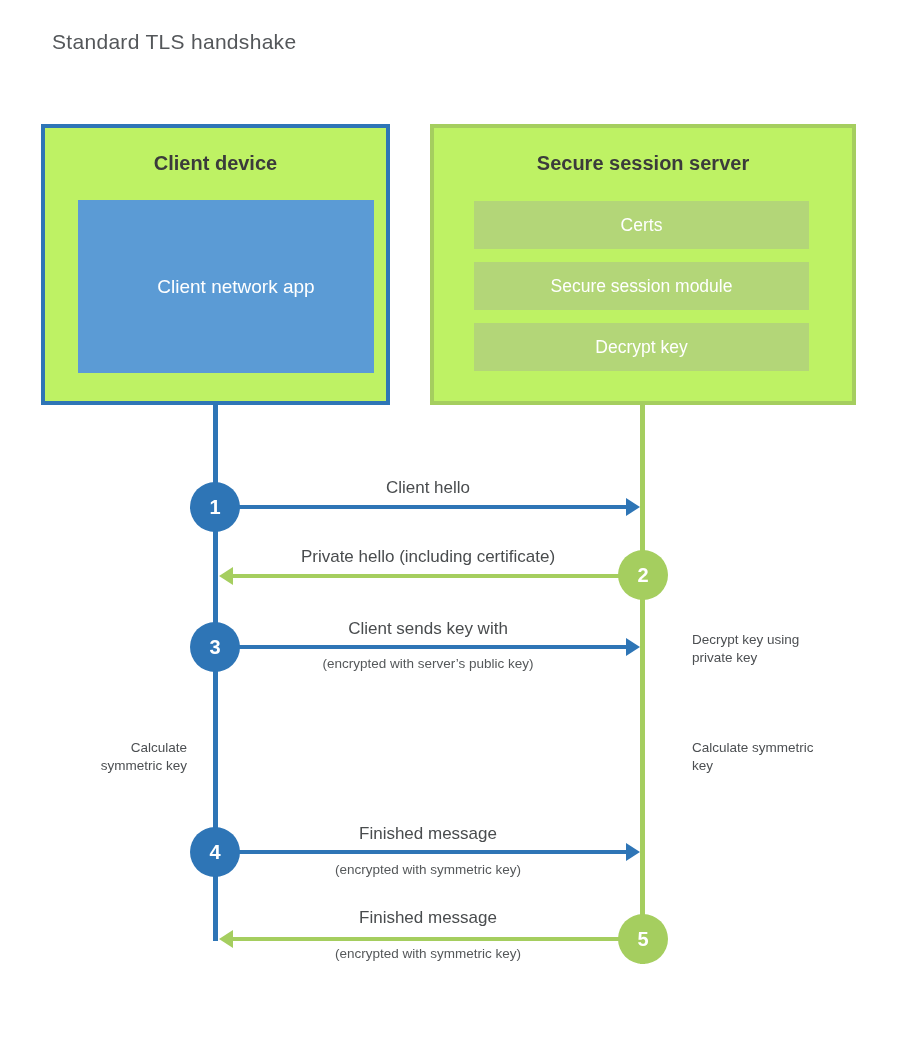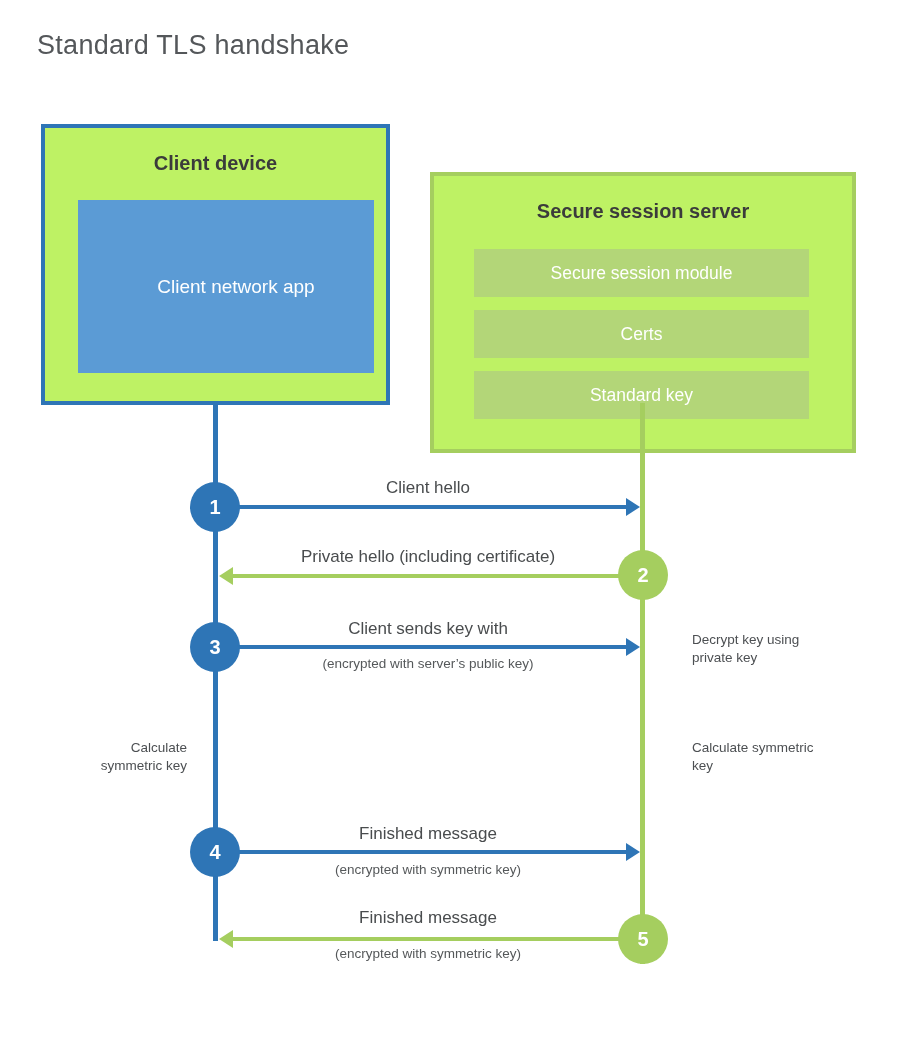--- a/index.html
+++ b/index.html
@@ -6,36 +6,36 @@
   body { font-family: "Liberation Sans", "DejaVu Sans", sans-serif; }
   .canvas {
     position: relative;
     width: 900px;
     height: 1058px;
     background: #ffffff;
     overflow: hidden;
   }
   .page-title {
     position: absolute;
-    left: 37px; top: 30px;
-    font-size: 27px;
+    left: 52px; top: 30px;
+    font-size: 21px;
     font-weight: 300;
     color: #54575a;
     letter-spacing: 0.3px;
   }
   
   .actor-box {
     position: absolute;
     top: 124px;
     height: 281px;
     box-sizing: border-box;
     background: #bef264;
   }
   .client-box { left: 41px; width: 349px; border: 4px solid #2e75b6; }
-  .server-box { left: 430px; width: 426px; border: 4px solid #a5ce5f; margin-top: 48px; }
+  .server-box { left: 430px; width: 426px; border: 4px solid #a5ce5f; }
   .actor-title {
     position: absolute;
     left: 0; right: 0; top: 24px;
     text-align: center;
     font-size: 20px;
     font-weight: 700;
     color: #3b3b3b;
   }
   .app-box {
     position: absolute;
@@ -129,23 +129,23 @@
   <div class="actor-box client-box">
     <div class="actor-title">Client device</div>
     <div class="app-box">
       <div class="app-label">Client network app</div>
     </div>
   </div>
 
   <div class="actor-box server-box">
     <div class="actor-title">Secure session server</div>
     <div class="module-stack">
+      <div class="module-bar">Certs</div>
       <div class="module-bar">Secure session module</div>
-      <div class="module-bar">Certs</div>
-      <div class="module-bar">Standard key</div>
+      <div class="module-bar">Decrypt key</div>
     </div>
   </div>
 
   <div class="lifeline blue"></div>
   <div class="lifeline green"></div>
 
   <div class="msg-label" style="top:478px">Client hello</div>
   <div class="msg-line blue" style="left:238px; top:505px; width:388px"></div>
   <div class="arrow-head right blue" style="left:626px; top:498px"></div>
   <div class="step-circle blue" style="left:190px; top:482px">

